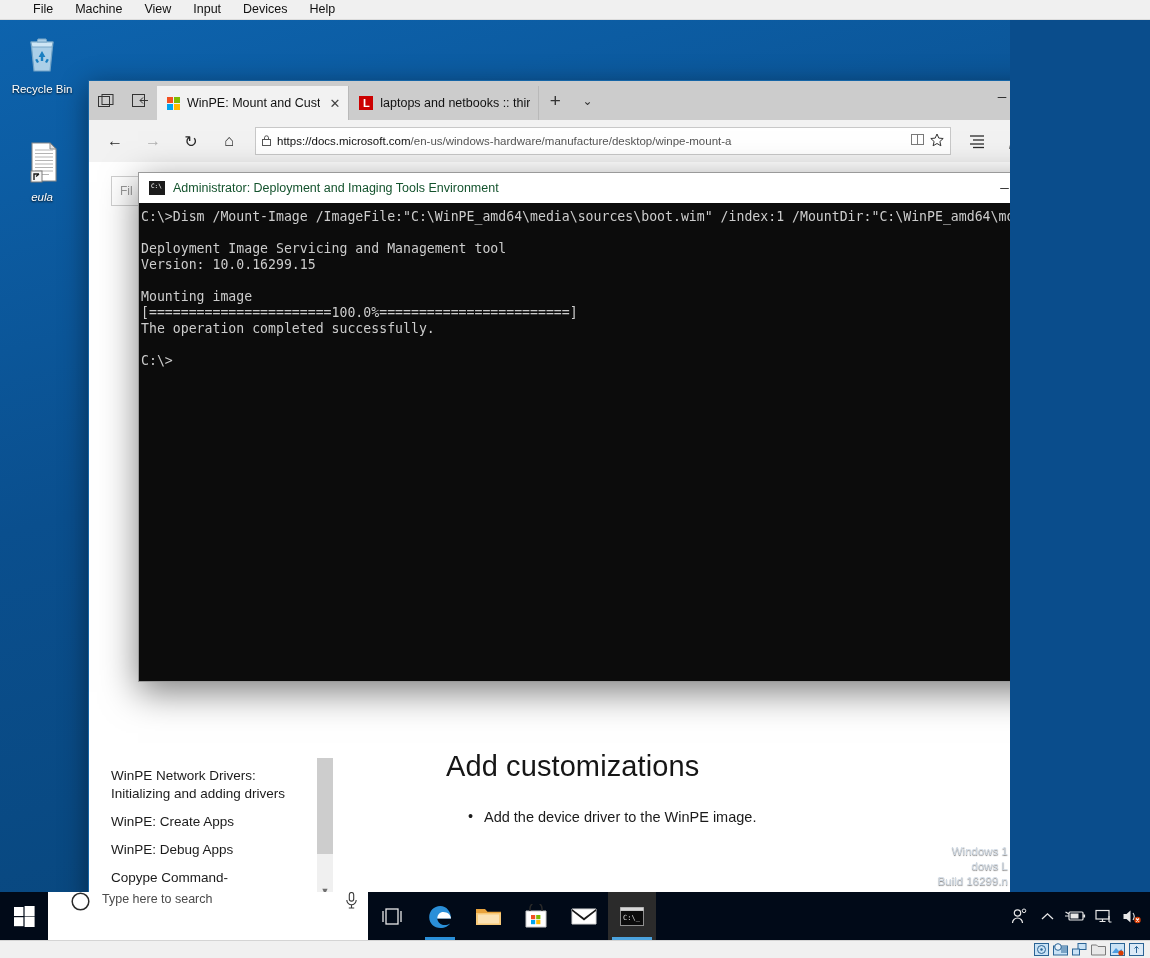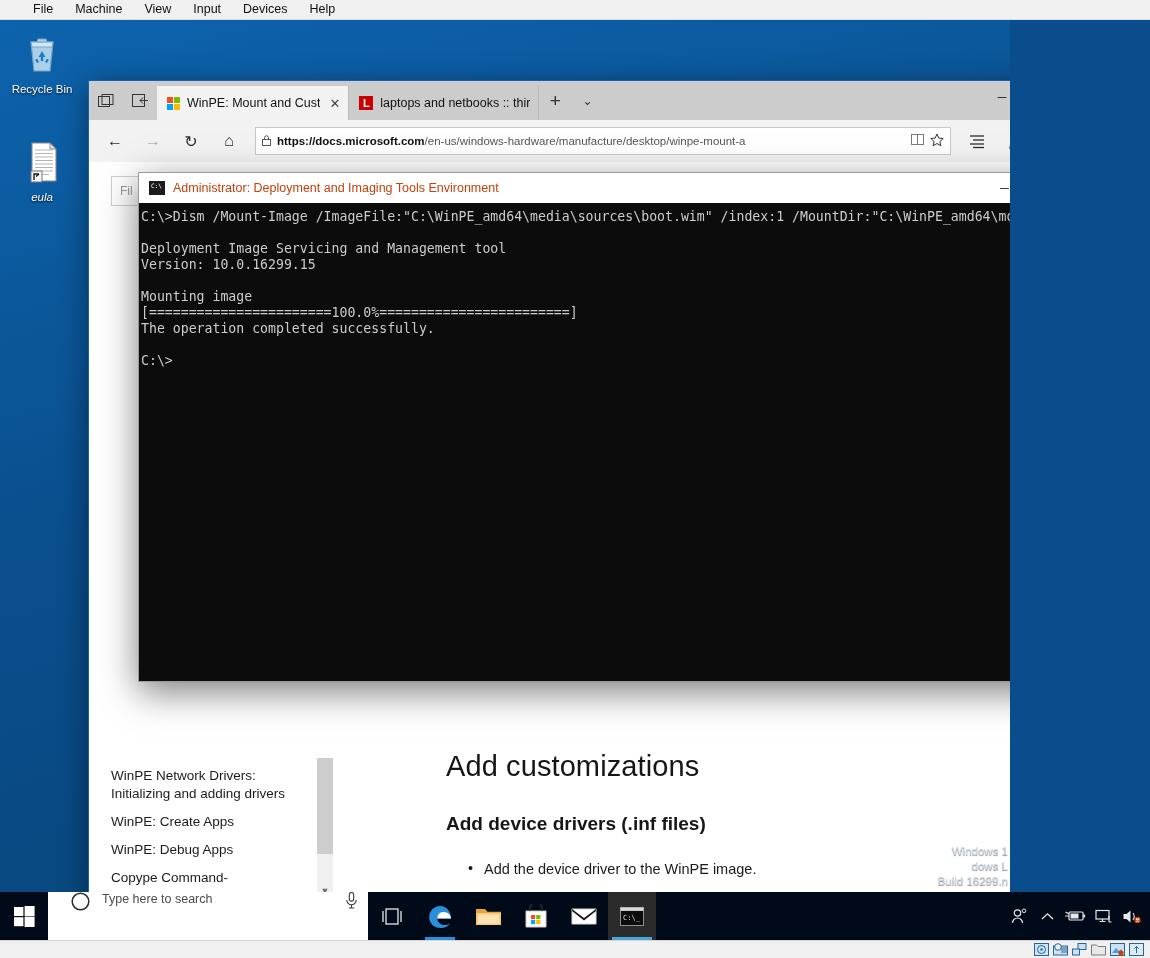--- a/index.html
+++ b/index.html
@@ -91,21 +91,21 @@
   }
   .nav-btn { width: 36px; height: 32px; display:flex;align-items:center;justify-content:center;
     color:#2a2a2a; font-size: 16px; }
   .nav-btn.dim { color: #b0b0b0; }
   #url-box {
     flex: 1; height: 28px; background: #fff; border: 1px solid #c8c8c8;
     display: flex; align-items: center; padding: 0 6px; gap: 6px;
     margin: 0 6px; font-size: 11.5px; color: #555;
   }
   #url-text { flex: 1; white-space: nowrap; overflow: hidden; }
-  #url-text b { color: #111; font-weight: 700; }
+  #url-text b { color: #111; font-weight: 400; }
   .url-ico { color: #555; font-size: 13px; }
 
   
   #edge-page {
     position: absolute; left: 0; top: 81px;
     width: 1028px; height: 740px;
     background: #fff; overflow: hidden;
   }
   #docs-sidebar {
     position: absolute; left: 22px; top: 14px;
@@ -136,21 +136,21 @@
     position: absolute; left: 138px; top: 152px;
     width: 980px; height: 510px;
     background: #fff;
     border: 1px solid #9a9a9a;
     box-shadow: 0 10px 34px rgba(0,0,0,.5);
   }
   #cmd-title {
     height: 30px; background: #fff; display: flex; align-items: center;
     padding-left: 10px; gap: 8px;
   }
-  #cmd-title .ctxt { font-size: 12.5px; color: #c2410c; }
+  #cmd-title .ctxt { font-size: 12.5px; color: #14532d; }
   .cmd-ico-box {
     width: 16px; height: 14px; background: #1b1b1b; border: 1px solid #1b1b1b;
     display:flex; align-items:flex-start; justify-content:flex-start;
     color: #fff; font-size: 6px; font-family: "DejaVu Sans Mono", monospace;
     padding: 1px 0 0 1px; line-height: 6px; flex: none;
   }
   #cmd-winbtns { position: absolute; right: 0; top: 0; display: flex; }
   #cmd-winbtns div { width: 45px; height: 30px; display:flex;align-items:center;
     justify-content:center; font-size: 12px; color: #111; }
   #cmd-body {
@@ -373,21 +373,20 @@
         <div class="toc-item">Copype Command-</div>
       </div>
 
       <div id="toc-scroll">
         <div class="thumb"></div>
         <div class="arr">▼</div>
       </div>
 
       <div id="docs-main">
         <div id="page-h1" style="margin-top:588px;">Add customizations</div>
-        <div id="page-h2" style="margin-top:30px;">Add device drivers (.inf files)</div>
         <div id="page-bullet" style="margin-top:26px; padding-left:38px; position:relative;">
           <span style="position:absolute;left:22px;top:-1px;">•</span>
           <span>Add the device driver to the WinPE image.</span>
         </div>
 
       </div>
 
     </div>
   </div>
 

